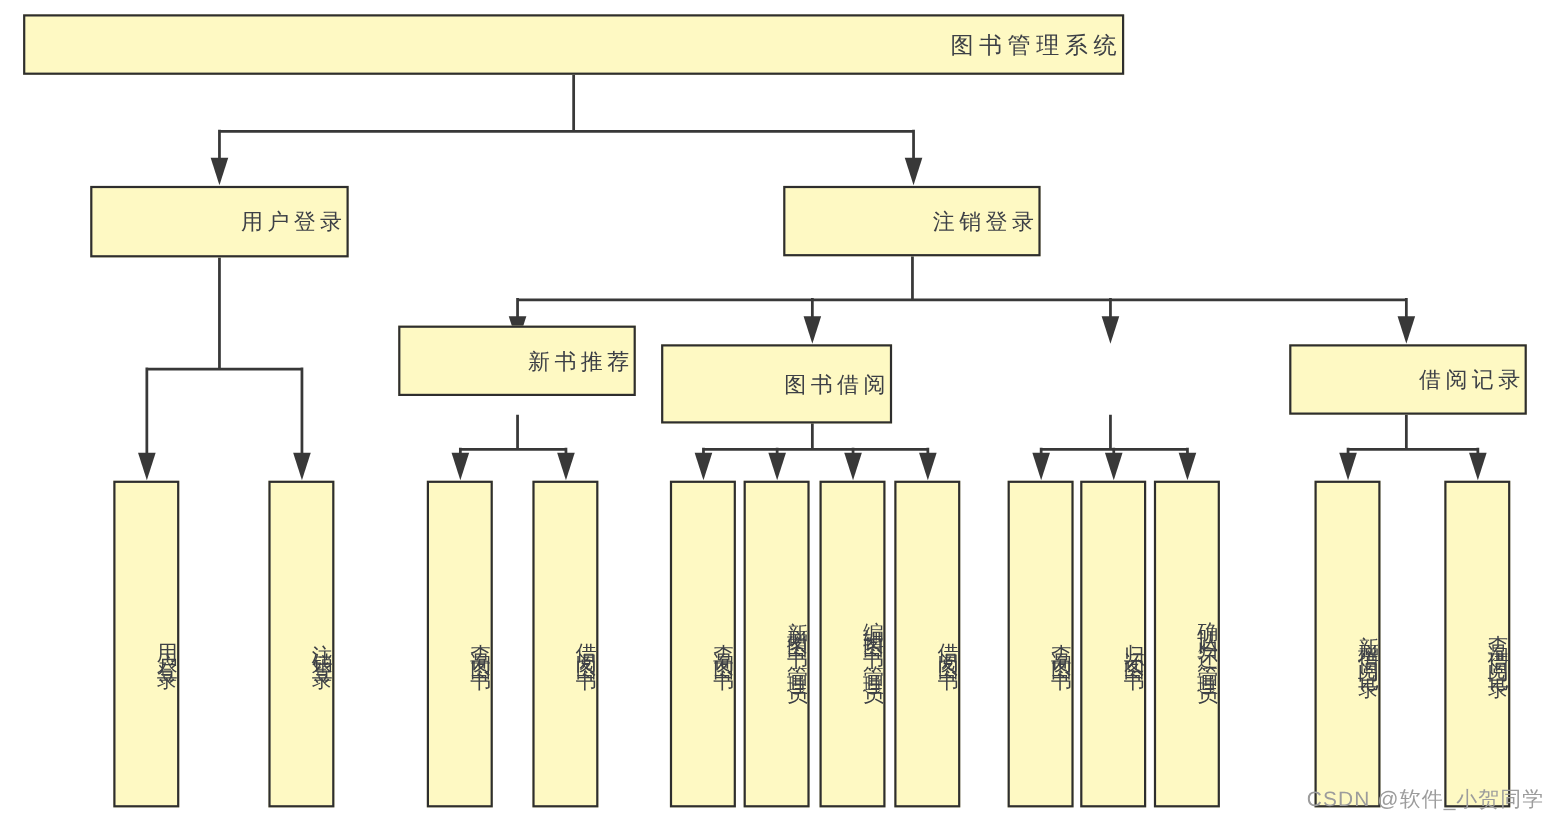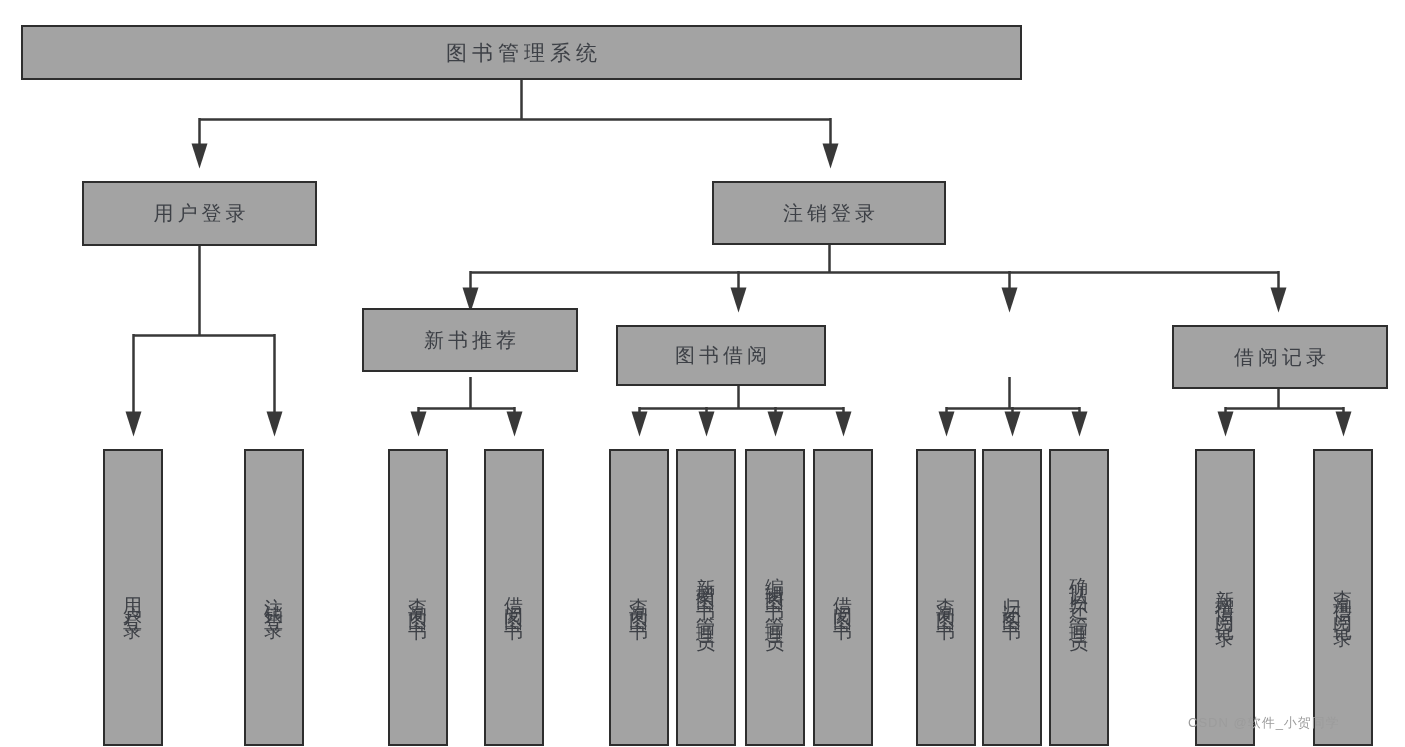--- a/index.html
+++ b/index.html
@@ -8,58 +8,57 @@
     width:1405px;height:747px;
     background:#ffffff;
     font-family:"Liberation Sans","DejaVu Sans",sans-serif;
     overflow:hidden;
   }
   .connector-svg{position:absolute;left:0;top:0;z-index:1;}
   .box{
     position:absolute;
     box-sizing:border-box;
     border:2.5px solid #2e2e2e;
-    background:#a3a3a3;
-    display:flex;align-items:center;justify-content:center;
+    background:#fef9c3;
+    display:flex;align-items:center;justify-content:flex-end;
     color:#3d4046;
     z-index:2;
-    margin-top:12px;
   }
   .h-label{
     font-size:21px;
     letter-spacing:5px;
     text-indent:5px;
     white-space:nowrap;
   }
   .box.lv .h-label{font-size:20px;letter-spacing:4px;text-indent:4px;}
   .root-box{left:21px;top:13px;width:1001px;height:55px;}
   .b-user{left:82px;top:169px;width:235px;height:65px;}
   .b-book{left:712px;top:169px;width:234px;height:64px;}
   .s-new {left:362px;top:296px;width:216px;height:64px;}
-  .s-borrow{left:616px;top:313px;width:210px;height:61px;}
+  .s-borrow{left:601px;top:313px;width:210px;height:72px;}
   .s-cur {left:902px;top:313px;width:215px;height:64px;}
   .s-rec {left:1172px;top:313px;width:216px;height:64px;}
   .leaf{top:437px;width:60px;height:297px;}
   .v-label{
     writing-mode:vertical-rl;
     text-orientation:mixed;
     font-size:19px;
     letter-spacing:8px;
     line-height:1;
     white-space:nowrap;
   }
   .leaf-a1{left:103px;} .leaf-a2{left:244px;}
   .leaf-b1{left:388px;} .leaf-b2{left:484px;}
   .leaf-c1{left:609px;} .leaf-c2{left:676px;} .leaf-c3{left:745px;} .leaf-c4{left:813px;}
   .leaf-d1{left:916px;} .leaf-d2{left:982px;} .leaf-d3{left:1049px;}
   .leaf-e1{left:1195px;} .leaf-e2{left:1313px;}
   .watermark{
     position:absolute;
     left:1188px;top:714px;
-    font-size:13px;
+    font-size:19px;
     letter-spacing:1px;
     color:#9c9c9c;
     z-index:5;
     white-space:nowrap;
   }
 </style>
 </head>
 <body>
 
 <div class="stage">

